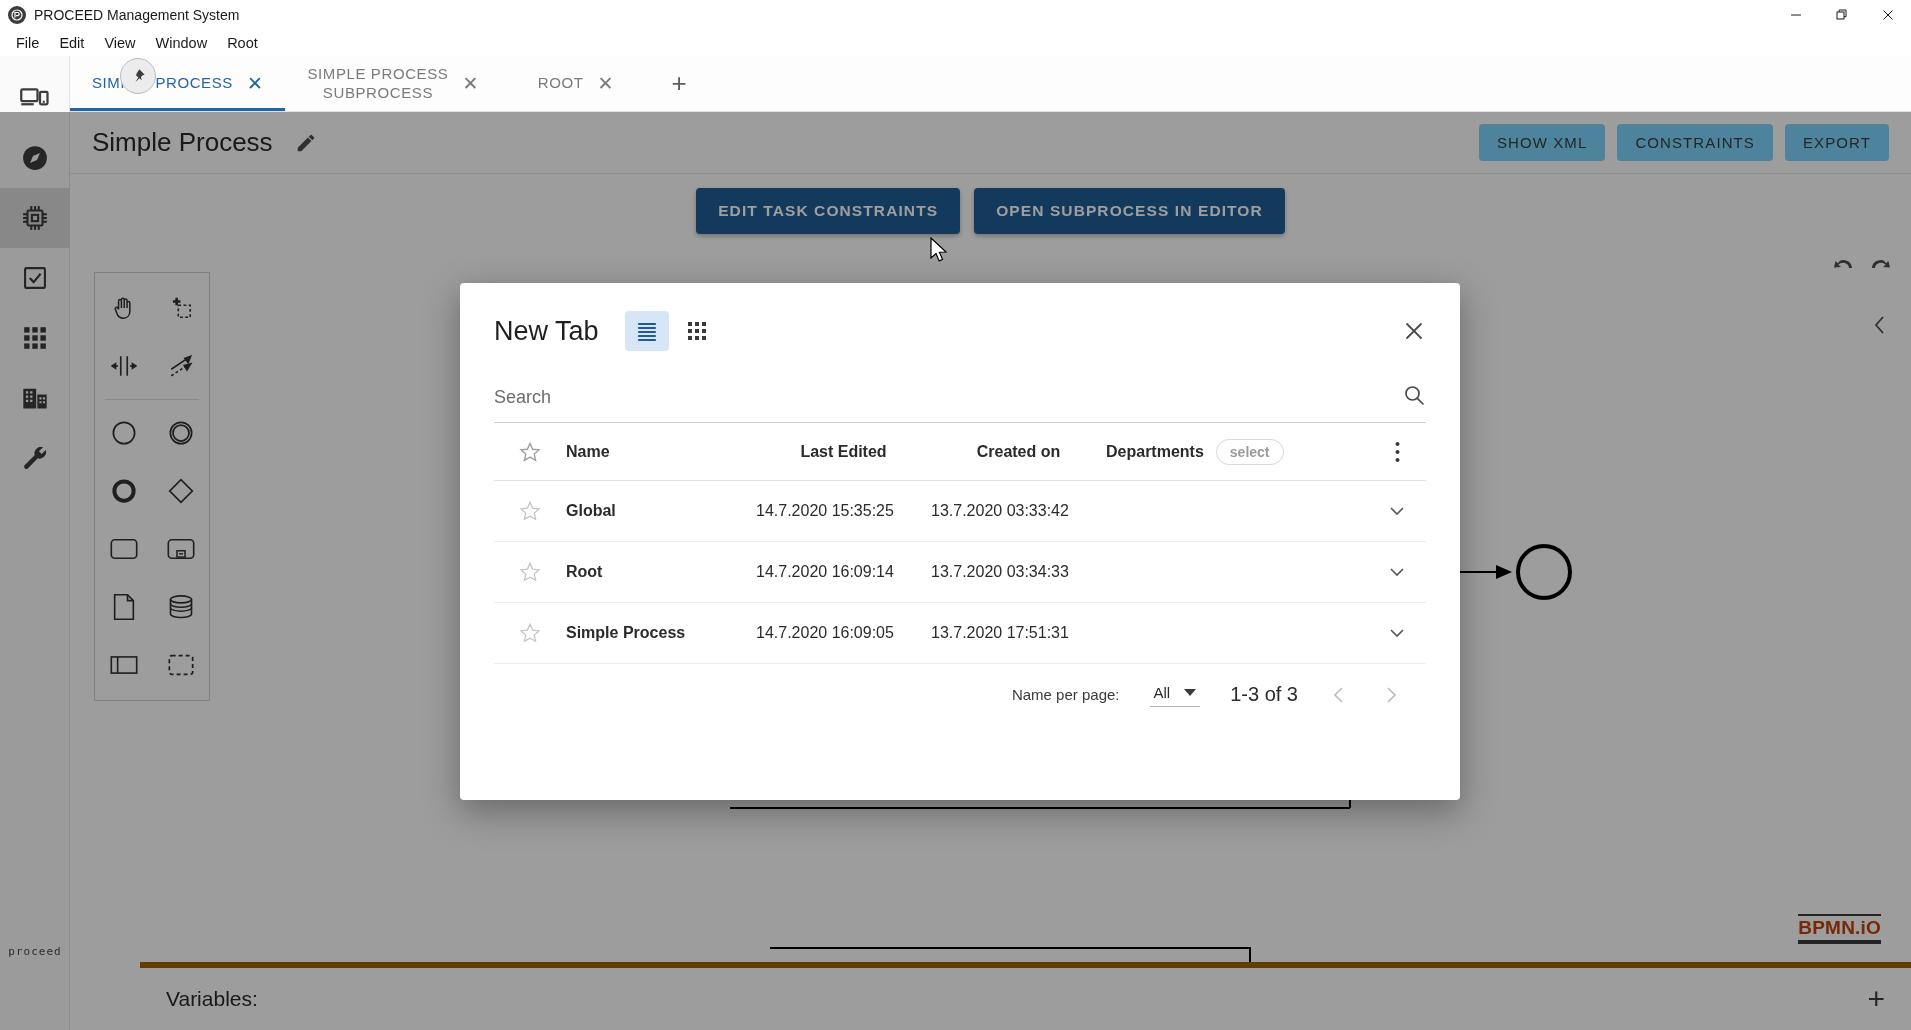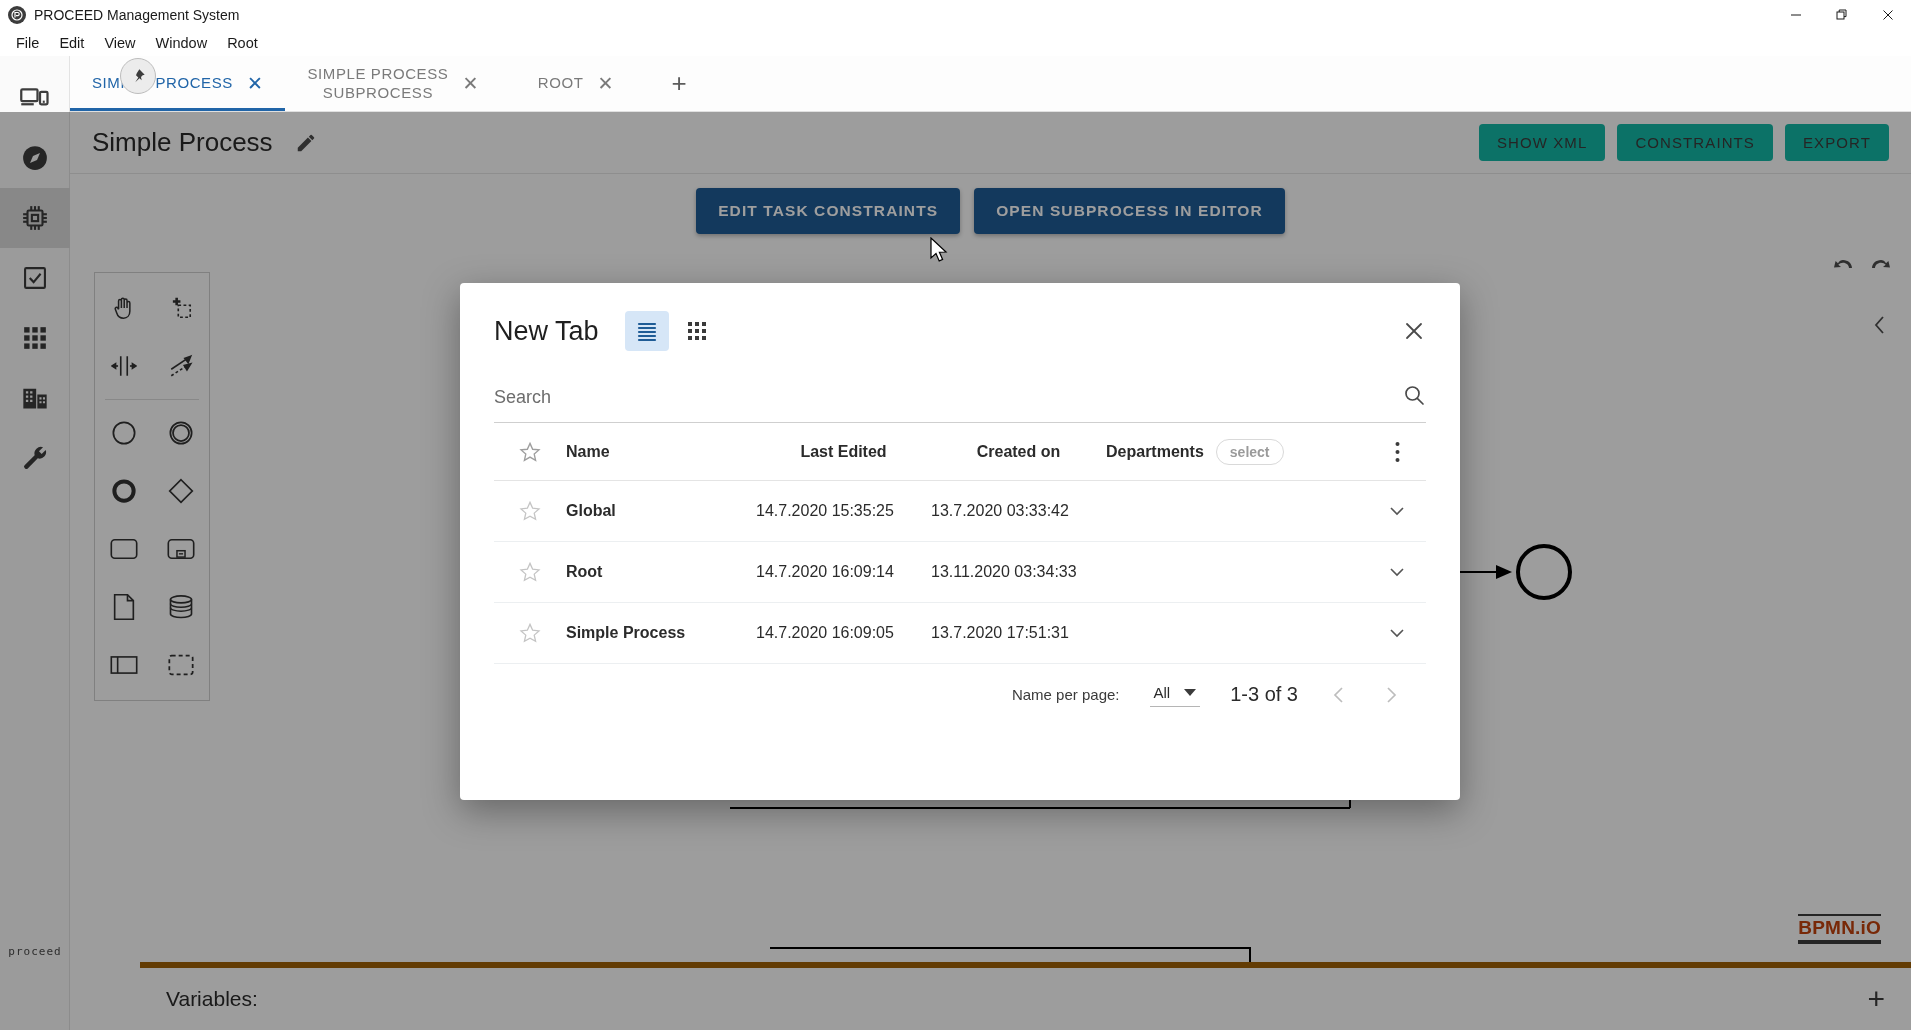--- a/index.html
+++ b/index.html
@@ -89,21 +89,21 @@
 
   
   .proc-header {
     height: 62px; display: flex; align-items: center; padding: 0 22px;
     border-bottom: 1px solid #e6e6e6; background: #fdfdfd;
   }
   .proc-title { font-size: 26px; color: #2a2a2a; font-weight: 400; }
   .proc-edit { margin-left: 22px; color: #4d4d4d; display:flex; align-items:center; }
   .proc-actions { margin-left: auto; display: flex; gap: 12px; }
   .flat-btn {
-    padding: 10px 18px; border-radius: 4px; background: #14b8a6;
+    padding: 10px 18px; border-radius: 4px; background: #7dd3fc;
     font-size: 15px; letter-spacing: 1.1px; color: #3c3c3c; border: none;
     font-family: "Liberation Sans", sans-serif;
   }
 
   
   .action-row {
     height: 74px; display: flex; align-items: center; justify-content: center; gap: 14px;
     background: #fdfdfd;
   }
   .blue-btn {
@@ -591,21 +591,21 @@
       </div>
 
       <div class="tbl-row">
         <div class="c-star">
           <svg width="22" height="22" viewBox="0 0 24 24" fill="none" stroke="#c4c4c4" stroke-width="1.4">
               <polygon points="12,2.6 14.9,9 21.8,9.7 16.6,14.3 18.1,21.1 12,17.6 5.9,21.1 7.4,14.3 2.2,9.7 9.1,9"></polygon>
             </svg>
         </div>
         <div class="c-name cell">Root</div>
         <div class="c-date">14.7.2020 16:09:14</div>
-        <div class="c-date">13.11.2020 03:34:33</div>
+        <div class="c-date">13.7.2020 03:34:33</div>
         <div class="c-dept"></div>
         <div class="c-chev">
           <svg width="20" height="20" viewBox="0 0 20 20" fill="none" stroke="currentColor" stroke-width="1.6">
               <polyline points="4,7 10,13 16,7"></polyline>
             </svg>
         </div>
       </div>
 
       <div class="tbl-row">
         <div class="c-star">

